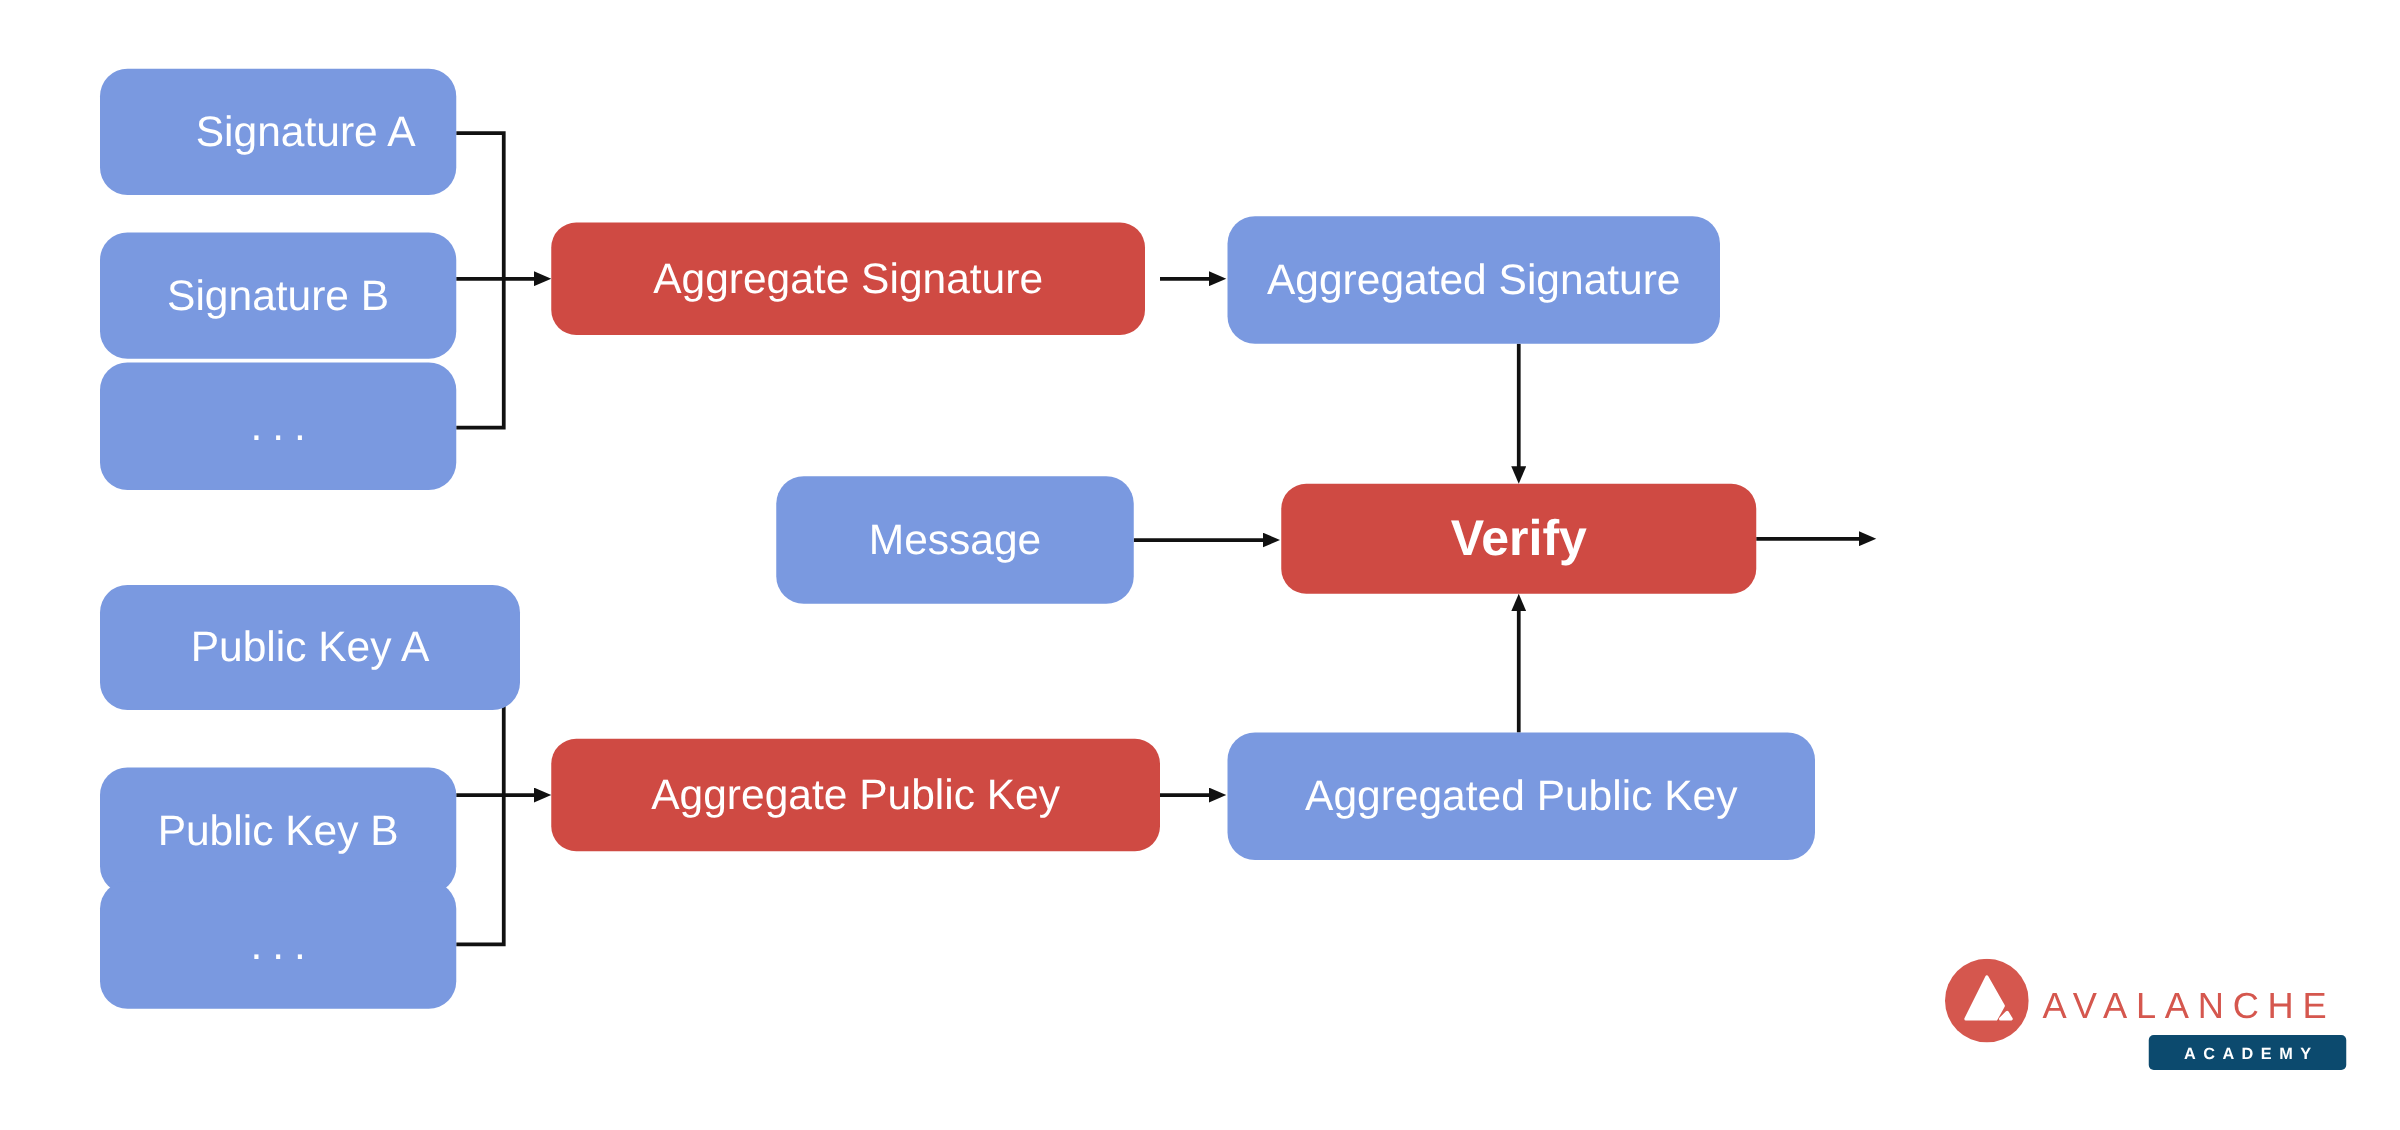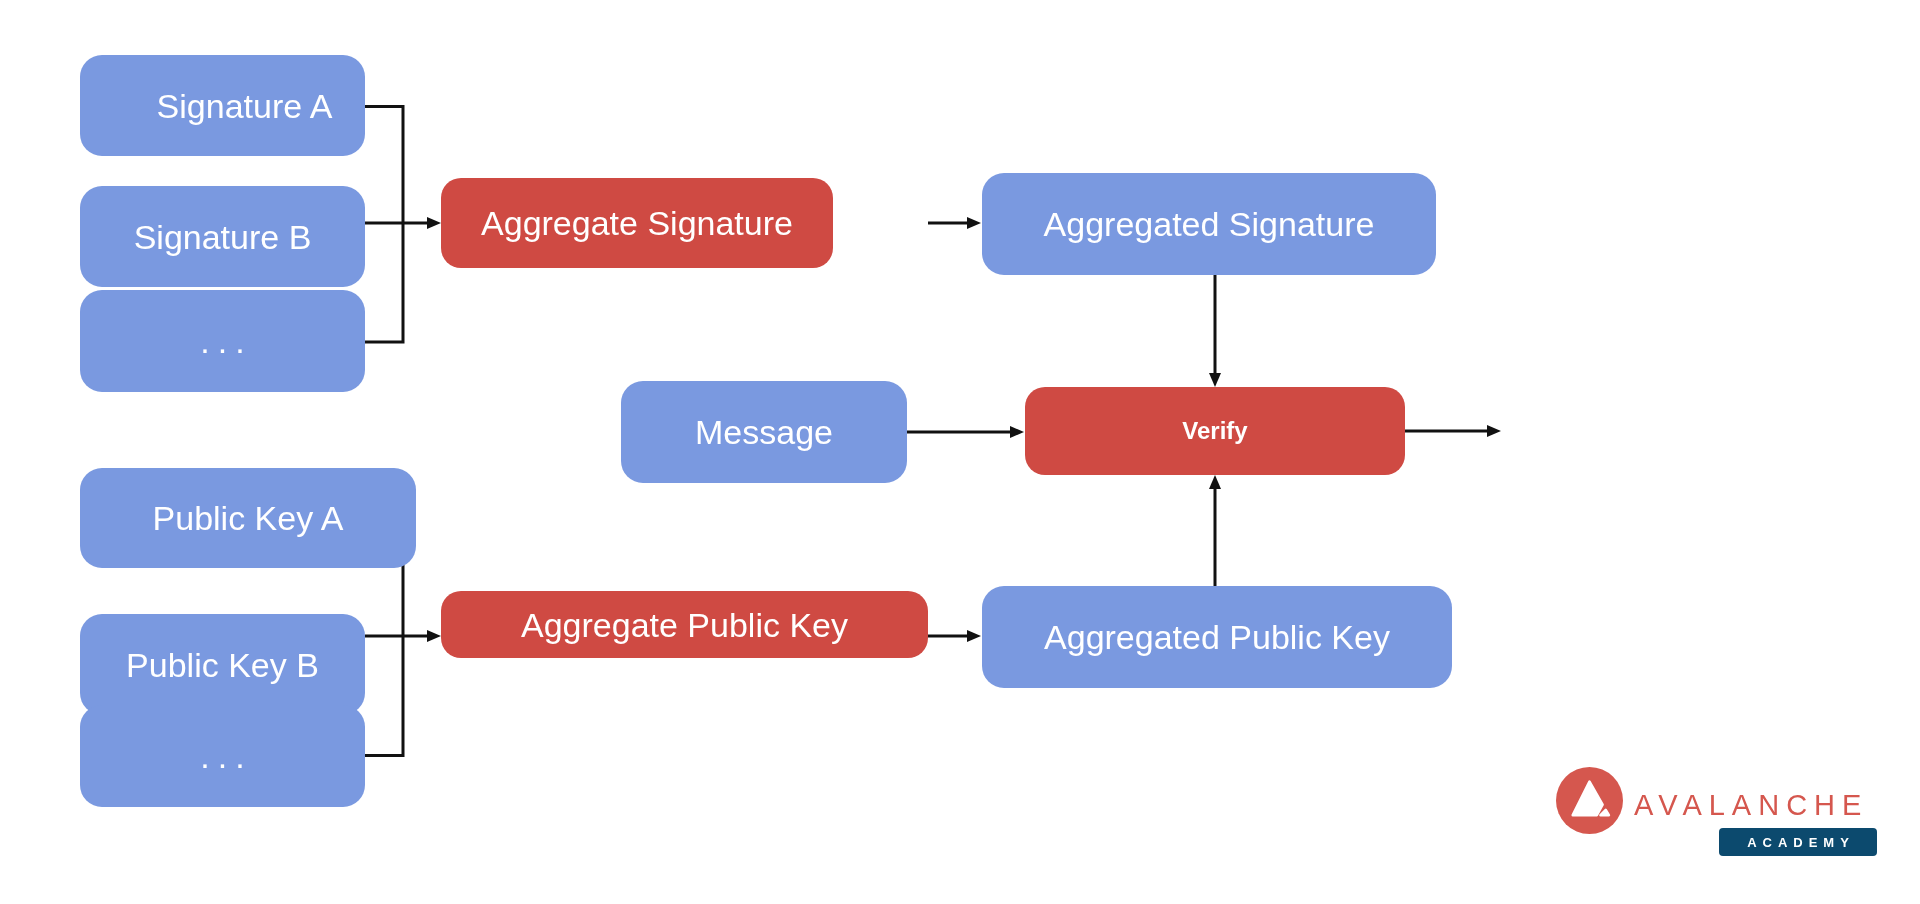--- a/index.html
+++ b/index.html
@@ -29,21 +29,21 @@
     justify-content: center;
     color: #ffffff;
     font-size: 34px;
     line-height: 1;
     border-radius: 22px;
     white-space: nowrap;
     box-sizing: border-box;
   }
   .node.data { background: #7A99E0; }
   .node.process { background: #CF4A43; border-radius: 20px; }
-  .node.verify { font-weight: bold; font-size: 24px; }
+  .node.verify { font-weight: bold; font-size: 40px; }
   .node.dots { letter-spacing: 8px; padding-left: 8px; font-size: 34px; }
 
   .logo {
     position: absolute;
     left: 1556px;
     top: 767px;
     width: 330px;
     height: 92px;
   }
   .logo-mark {
@@ -111,31 +111,31 @@
     <path d="M928,636 H968" fill="none" stroke="#111111" stroke-width="3" marker-end="url(#ah)"></path>
 
     <path d="M365,518 H403 V755.5 H365" fill="none" stroke="#111111" stroke-width="3"></path>
     <path d="M365,636 H428" fill="none" stroke="#111111" stroke-width="3" marker-end="url(#ah)"></path>
   </svg>
 
   <div class="node data" style="left:80px; top:55px; width:285px; height:101px;padding-left:44px;">Signature A</div>
   <div class="node data" style="left:80px; top:172px; width:285px; height:101px;margin-top:14px;">Signature B</div>
   <div class="node data dots" style="left:80px; top:290px; width:285px; height:102px;">...</div>
 
-  <div class="node process" style="left:441px; top:178px; width:392px; height:90px;">Aggregate Signature</div>
-  <div class="node data" style="left:982px; top:173px; width:454px; height:102px;text-align:center;">Aggregated Signature</div>
+  <div class="node process" style="left:441px; top:178px; width:475px; height:90px;">Aggregate Signature</div>
+  <div class="node data" style="left:982px; top:173px; width:394px; height:102px;text-align:center;">Aggregated Signature</div>
 
   <div class="node data" style="left:621px; top:381px; width:286px; height:102px;">Message</div>
   <div class="node process verify" style="left:1025px; top:387px; width:380px; height:88px;">Verify</div>
 
   <div class="node data" style="left:80px; top:468px; width:336px; height:100px;">Public Key A</div>
   <div class="node data" style="left:80px; top:614px; width:285px; height:101px;">Public Key B</div>
   <div class="node data dots" style="left:80px; top:705px; width:285px; height:102px;">...</div>
 
-  <div class="node process" style="left:441px; top:591px; width:487px; height:67px;">Aggregate Public Key</div>
+  <div class="node process" style="left:441px; top:591px; width:487px; height:90px;">Aggregate Public Key</div>
   <div class="node data" style="left:982px; top:586px; width:470px; height:102px;">Aggregated Public Key</div>
 
   <div class="logo">
     <svg class="logo-mark" viewBox="0 0 64 64" xmlns="http://www.w3.org/2000/svg">
       <circle cx="32" cy="32" r="32" fill="#D5574E"></circle>
       <path d="M32,14 L44.5,36 L39,46 L16,46 Z" fill="#ffffff" stroke="#ffffff" stroke-width="2.5" stroke-linejoin="round"></path>
       <path d="M47.5,41 L50.5,46 L42.5,46 Z" fill="#ffffff" stroke="#ffffff" stroke-width="2.5" stroke-linejoin="round"></path>
     </svg>
     <div class="logo-wordmark">AVALANCHE</div>
     <div class="logo-badge">ACADEMY</div>

